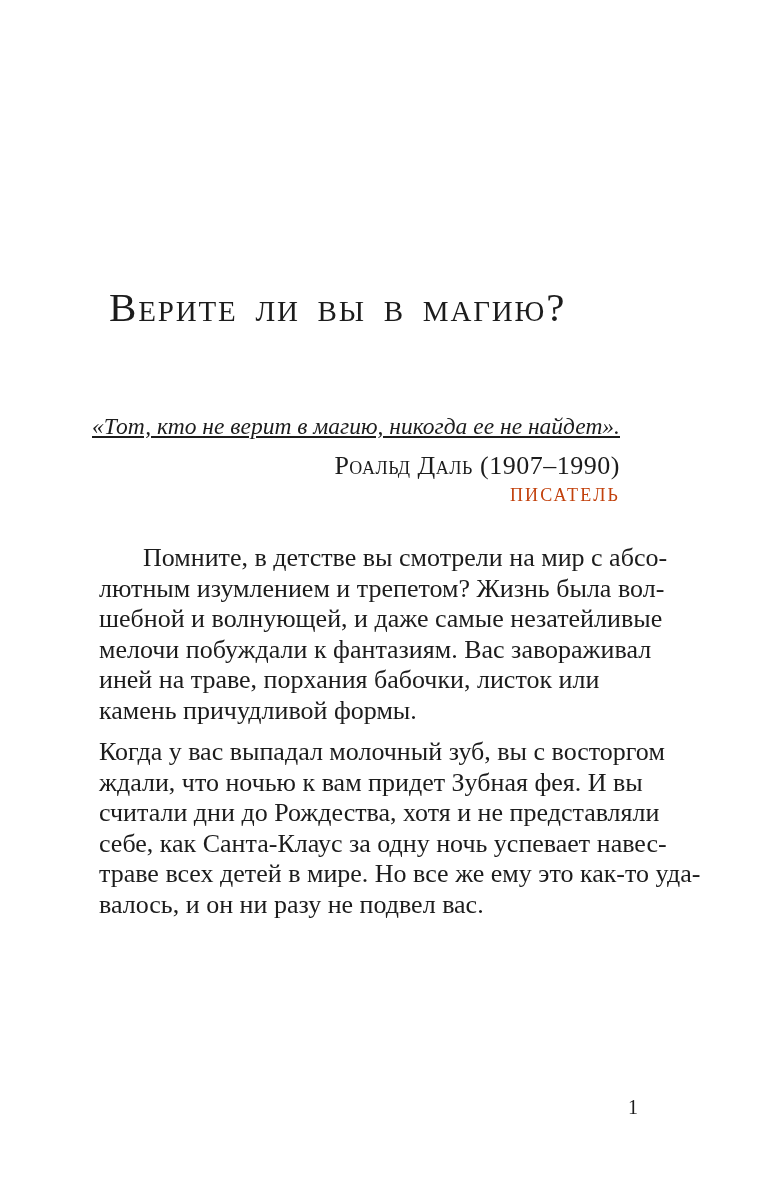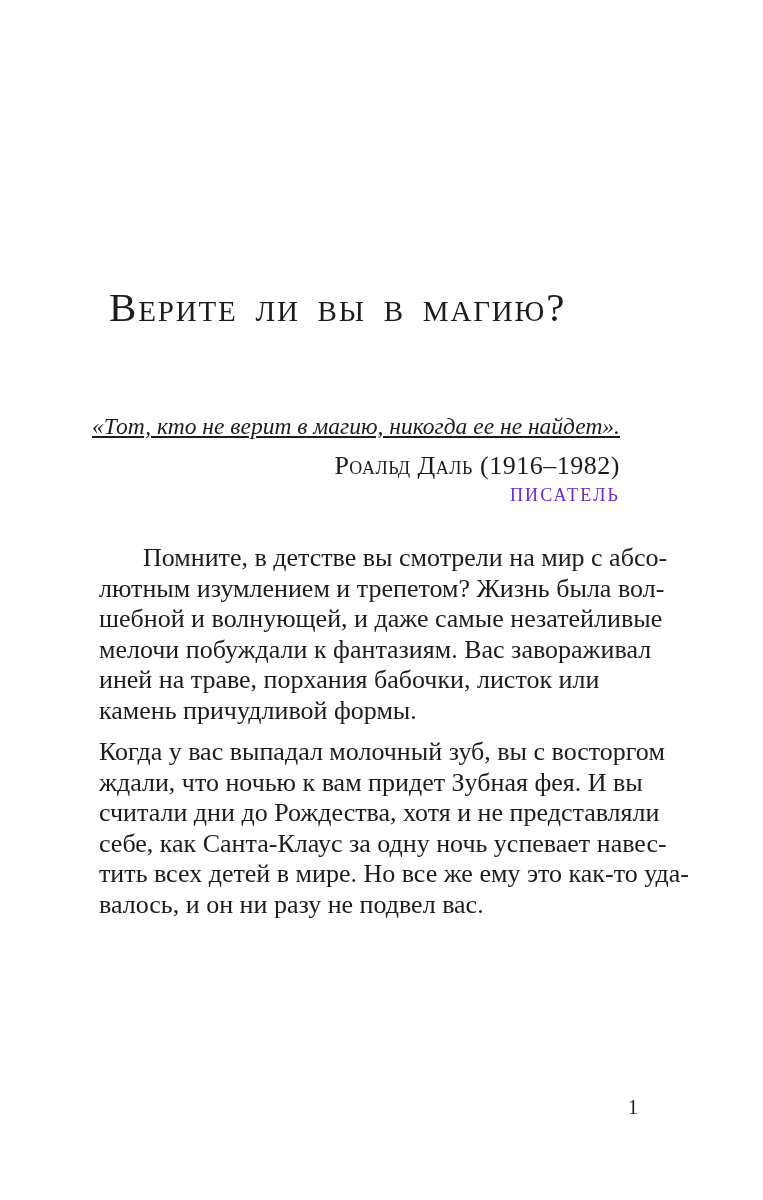--- a/index.html
+++ b/index.html
@@ -48,21 +48,21 @@
     letter-spacing: 0.02em;
     text-align: right;
   }
 
   .epigraph-role {
     margin: 3px 0 0 0;
     font-size: 18px;
     line-height: 23px;
     letter-spacing: 0.12em;
     text-align: right;
-    color: #6d28d9;
+    color: #c2410c;
   }
 
   .body-text {
     margin-top: 36px;
     font-size: 26px;
     line-height: 30.5px;
   }
 
   .par {
     margin: 10px;
@@ -82,34 +82,34 @@
 </style>
 </head>
 <body>
 
 <div class="page" style="background: rgb(255, 255, 255); color: rgb(28, 28, 28);">
 
   <h1 class="chapter-title">Верите ли вы в магию?</h1>
 
   <div class="epigraph">
     <p class="epigraph-quote">«Тот, кто не верит в магию, никогда ее не найдет».</p>
-    <p class="epigraph-attribution">Роальд Даль (1916–1982)</p>
+    <p class="epigraph-attribution">Роальд Даль (1907–1990)</p>
     <p class="epigraph-role">ПИСАТЕЛЬ</p>
   </div>
 
   <div class="body-text">
     <p class="par indent">Помните, в детстве вы смотрели на мир с абсо-
 лютным изумлением и трепетом? Жизнь была вол-
 шебной и волнующей, и даже самые незатейливые
 мелочи побуждали к фантазиям. Вас завораживал
 иней на траве, порхания бабочки, листок или
 камень причудливой формы.</p>
     <p class="par">Когда у вас выпадал молочный зуб, вы с восторгом
 ждали, что ночью к вам придет Зубная фея. И вы
 считали дни до Рождества, хотя и не представляли
 себе, как Санта-Клаус за одну ночь успевает навес-
-тить всех детей в мире. Но все же ему это как-то уда-
+траве всех детей в мире. Но все же ему это как-то уда-
 валось, и он ни разу не подвел вас.</p>
   </div>
 
   <div class="page-number">1</div>
 
 </div>
 
 </body></html>

